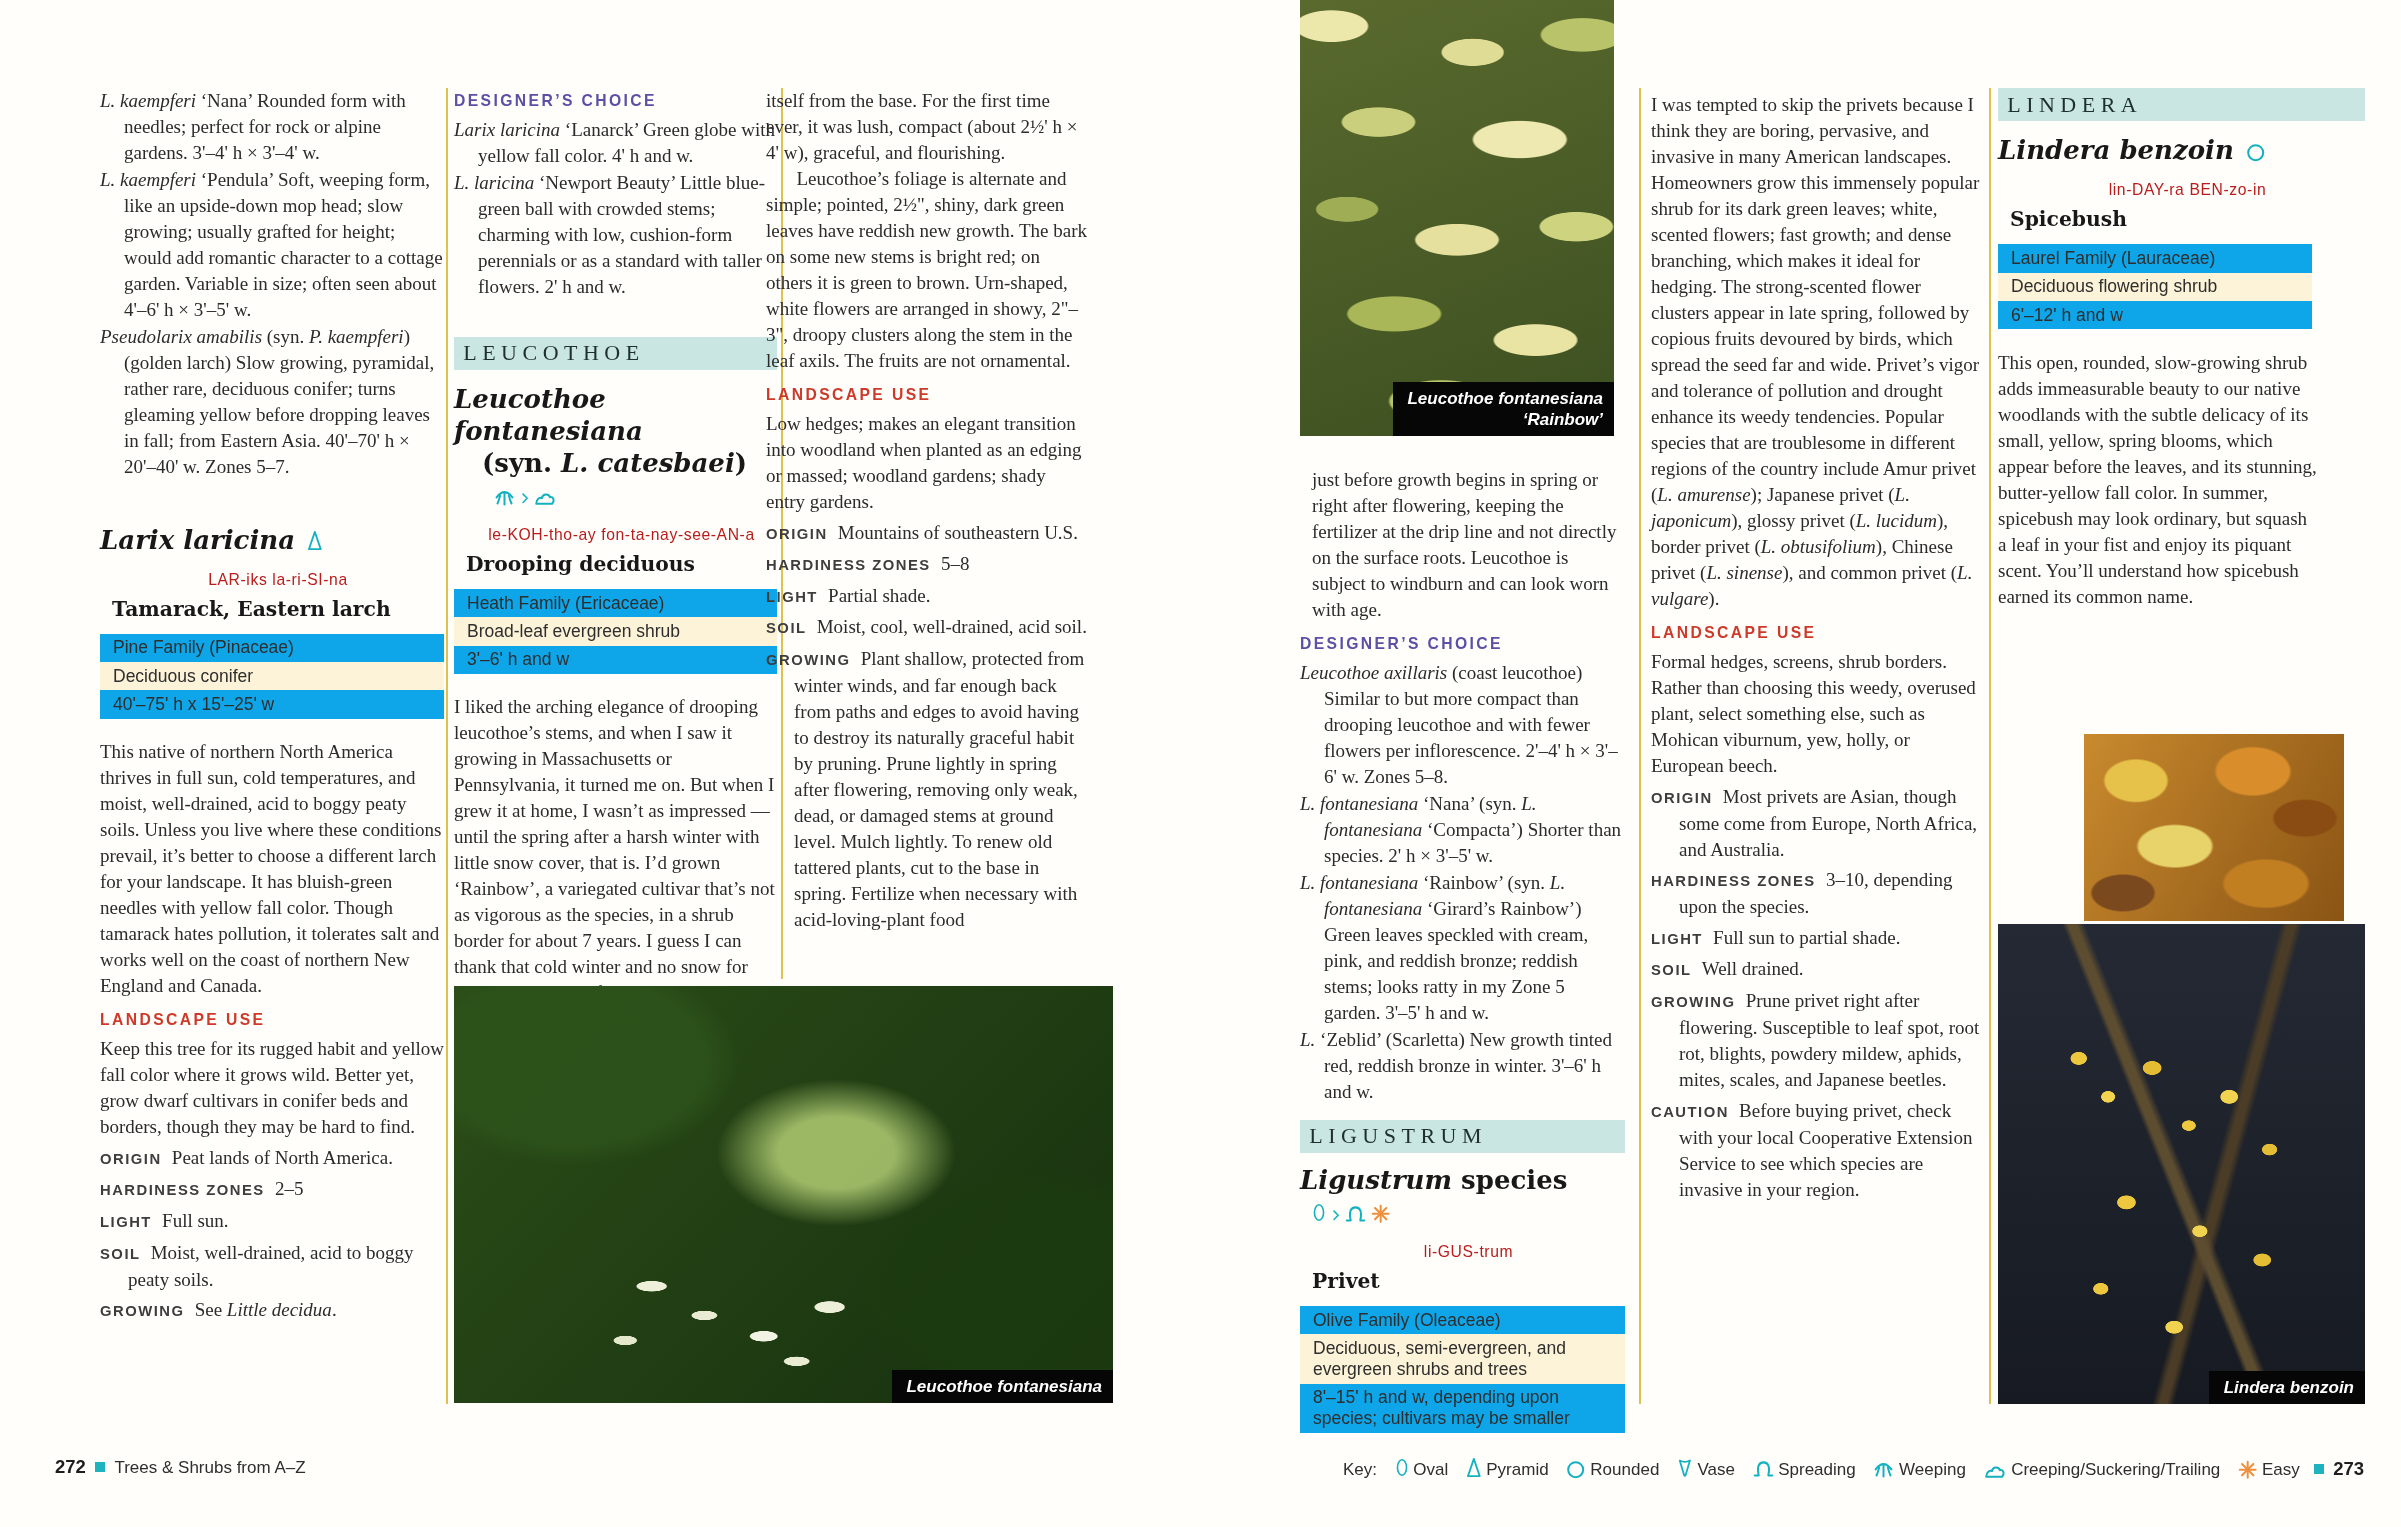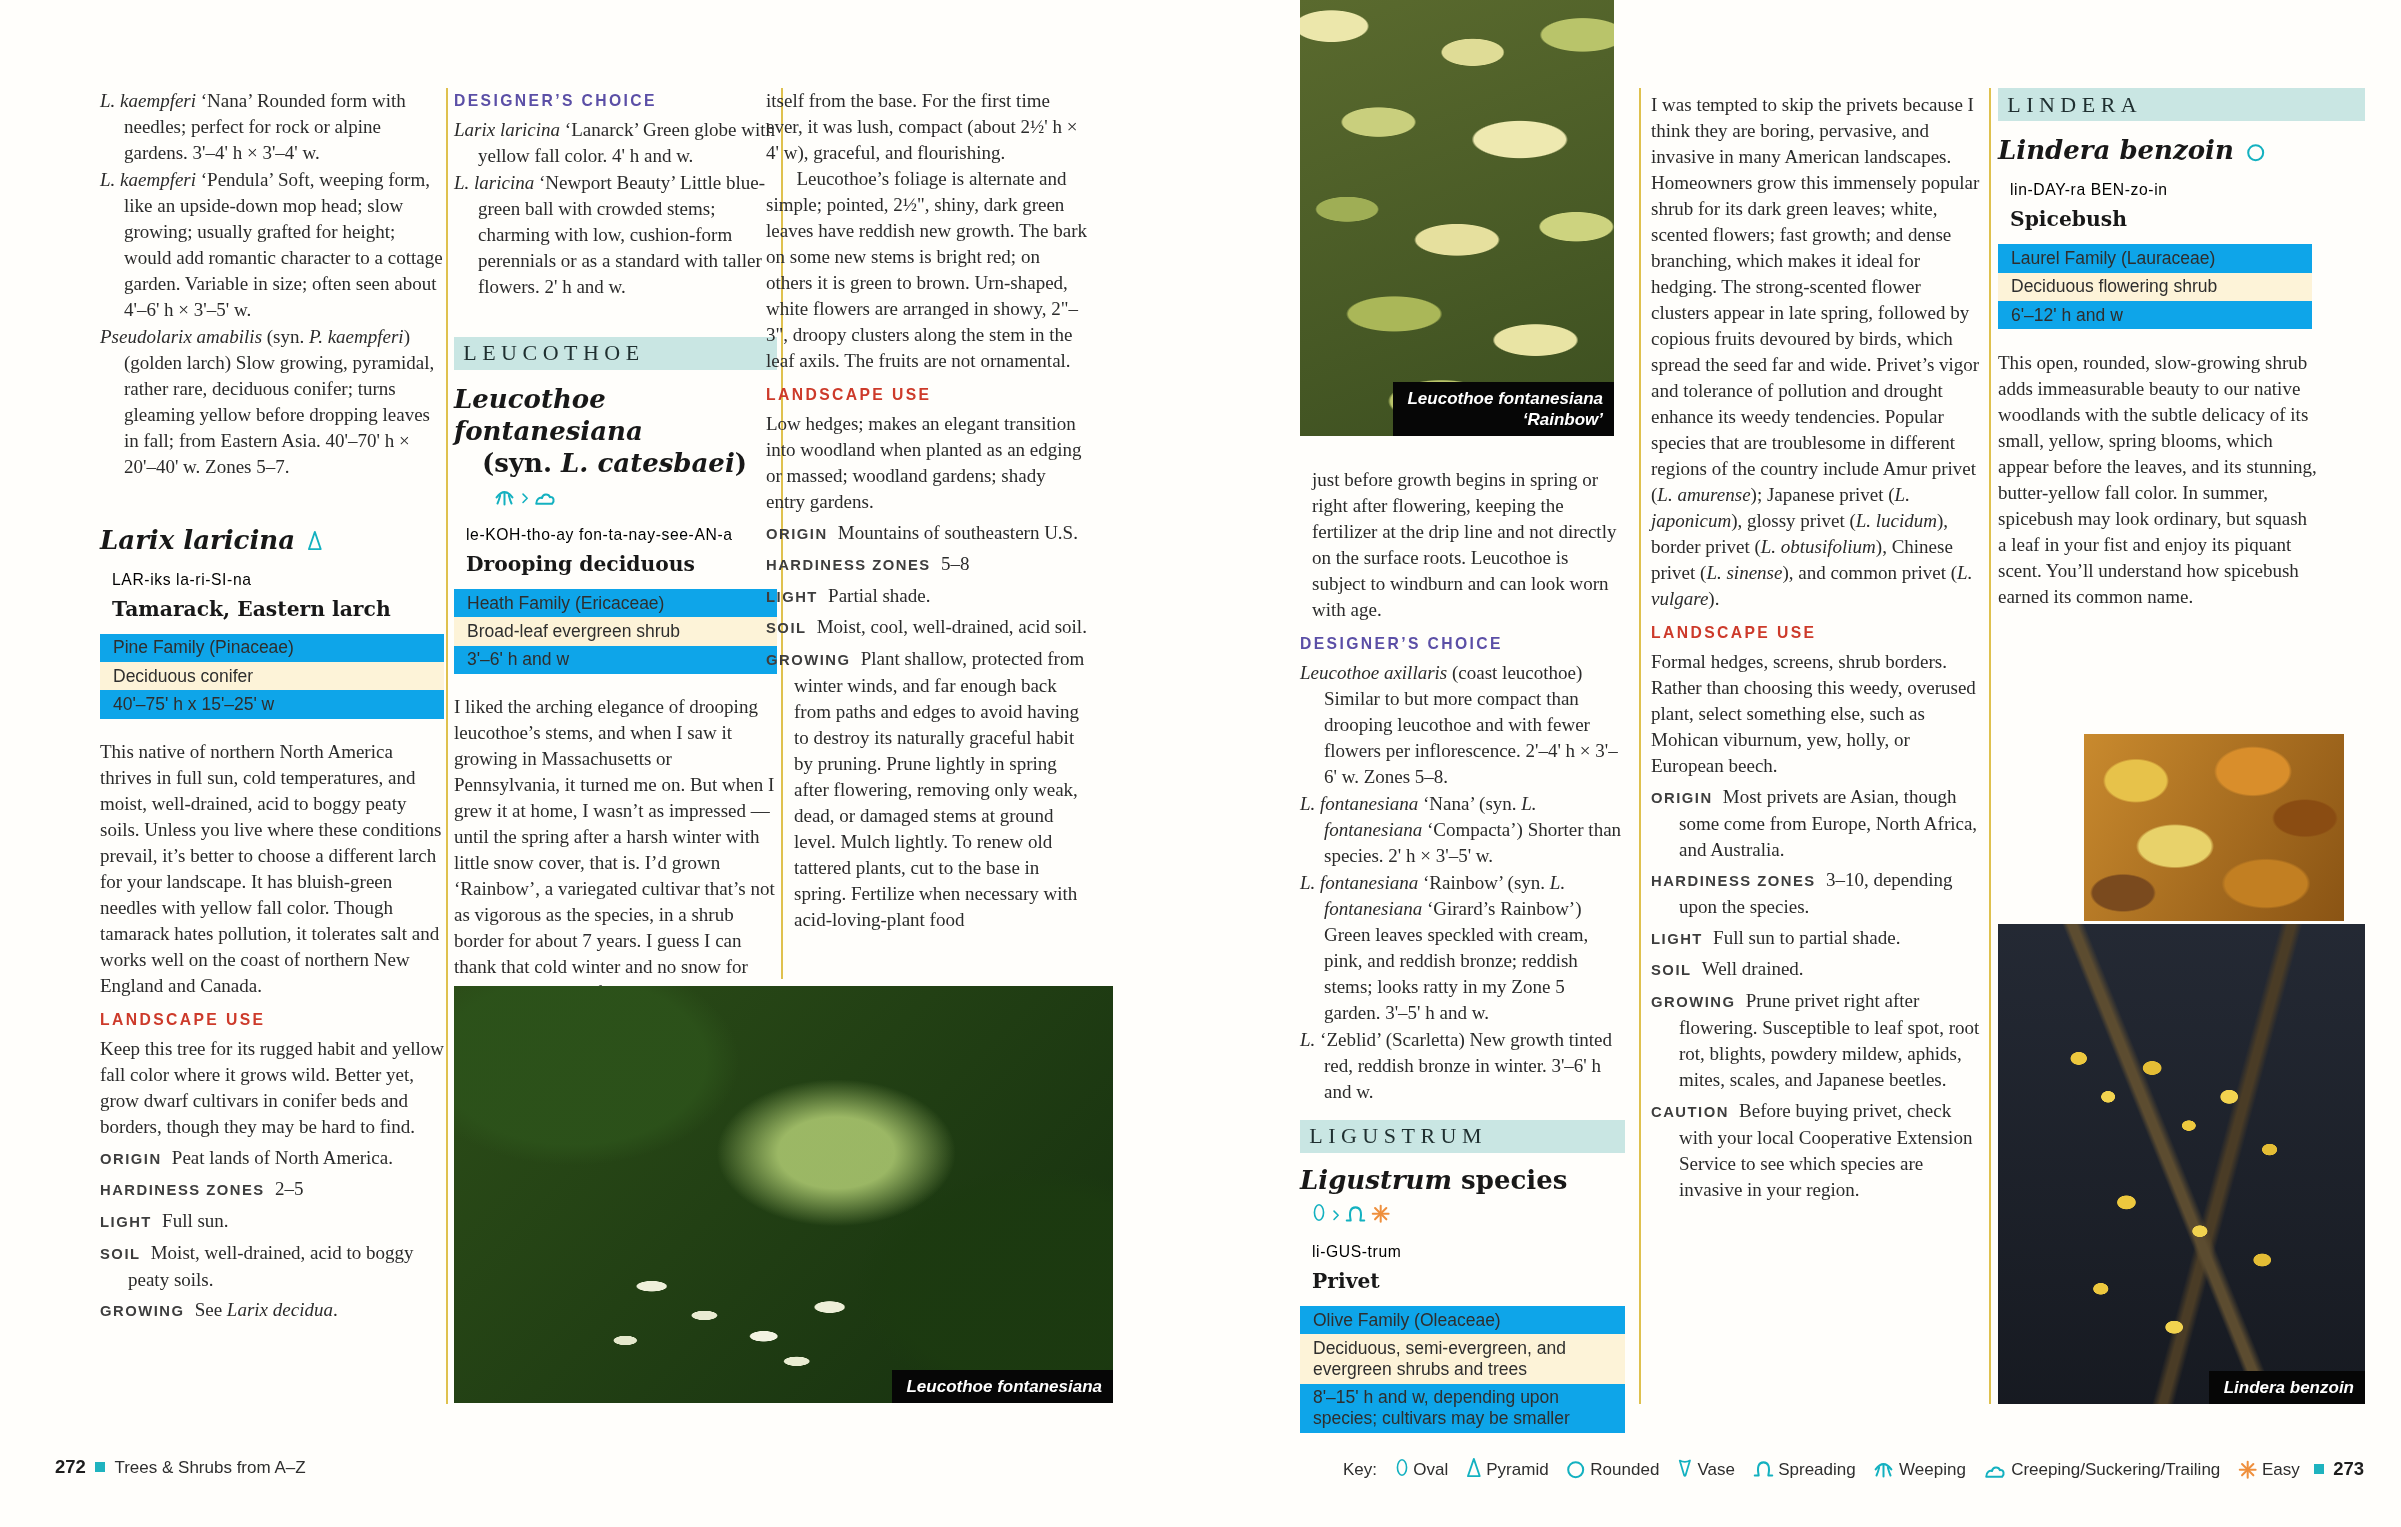--- a/index.html
+++ b/index.html
@@ -10,22 +10,22 @@
   .it{font-style:italic;}
   .dc-entry{padding-left:24px;text-indent:-24px;margin:0 0 0.9px 0;}
   .sec-label{font-family:"Liberation Sans",sans-serif;font-weight:bold;font-size:15.7px;
              letter-spacing:2.4px;margin:8.3px 0 2.8px 0;}
   .red{color:#cd3a2a;} .purple{color:#5b4fa6;}
   .genus-bar{background:#c9e6e3;font-family:"Liberation Serif",serif;font-size:22px;
              letter-spacing:5.5px;color:#1f2f30;padding:3.7px 0 3.7px 9.2px;}
   .species-head{font-family:"DejaVu Serif",serif;font-weight:bold;font-size:26px;
                 line-height:32px;color:#181818;font-style:normal;}
   .species-syn{margin-left:28px;}
-  .pron{font-family:"Liberation Sans",sans-serif;font-size:15.7px;color:#000000;
-        letter-spacing:0.6px;margin:8.3px 0 0 12px;}
+  .pron{font-family:"Liberation Sans",sans-serif;font-size:15.7px;color:#b91c1c;
+        letter-spacing:0.6px;margin:8.3px 0 0 12px;text-align:center;}
   .common{font-family:"DejaVu Serif",serif;font-weight:bold;font-size:20.3px;color:#181818;
           margin:2.8px 0 0 12px;line-height:26px;}
   .fam-box{margin-top:12px;font-family:"Liberation Sans",sans-serif;font-size:17.5px;
            line-height:21px;color:#2e2e2e;}
   .fam-row{padding:3.7px 11px 3.7px 13px;}
   .fam-dark{background:#0ea5e9;} .fam-light{background:#fdf3d8;}
   .body-p{margin:0;}
   .indent-p{text-indent:1.6em;margin:0;}
   .mt-body{margin-top:20.3px;}
   .fact{padding-left:28px;text-indent:-28px;margin-top:4.6px;}
@@ -119,21 +119,21 @@
       <div class="fam-row fam-light">Deciduous conifer</div>
       <div class="fam-row fam-dark">40'–75' h x 15'–25' w</div>
     </div>
     <p class="body-p mt-body">This native of northern North America thrives in full sun, cold temperatures, and moist, well-drained, acid to boggy peaty soils. Unless you live where these conditions prevail, it’s better to choose a different larch for your landscape. It has bluish-green needles with yellow fall color. Though tamarack hates pollution, it tolerates salt and works well on the coast of northern New England and Canada.</p>
     <div class="sec-label red">LANDSCAPE USE</div>
     <p class="body-p">Keep this tree for its rugged habit and yellow fall color where it grows wild. Better yet, grow dwarf cultivars in conifer beds and borders, though they may be hard to find.</p>
     <div class="fact"><span class="fact-label">ORIGIN</span><span>Peat lands of North America.</span></div>
     <div class="fact"><span class="fact-label">HARDINESS ZONES</span><span>2–5</span></div>
     <div class="fact"><span class="fact-label">LIGHT</span><span>Full sun.</span></div>
     <div class="fact"><span class="fact-label">SOIL</span><span>Moist, well-drained, acid to boggy peaty soils.</span></div>
-    <div class="fact"><span class="fact-label">GROWING</span><span><span>See </span><span class="it">Larix decidua</span><span>.</span></span></div>
+    <div class="fact"><span class="fact-label">GROWING</span><span><span>See </span><span class="it">Little decidua</span><span>.</span></span></div>
   </div>
 
   <div class="col" style="left:454px;top:88px;width:323px;">
     <div class="sec-label purple" style="margin-top:0;">DESIGNER’S CHOICE</div>
     <div class="dc-entry"><span class="it">Larix laricina</span><span> ‘Lanarck’  Green globe with yellow fall color. 4' h and w.</span></div>
     <div class="dc-entry"><span class="it">L. laricina</span><span> ‘Newport Beauty’  Little blue-green ball with crowded stems; charming with low, cushion-form perennials or as a standard with taller flowers. 2' h and w.</span></div>
     <div class="genus-bar" style="margin-top:37px;">LEUCOTHOE</div>
     <div class="species-head" style="margin-top:13px;">
       <div><span class="it">Leucothoe fontanesiana</span></div>
       <div class="species-syn"><span><span>(syn. </span><span class="it">L. catesbaei</span><span>)</span></span><span class="hicons"><span class="hicon ic-weeping"><svg width="21" height="21" viewBox="0 0 24 24">

